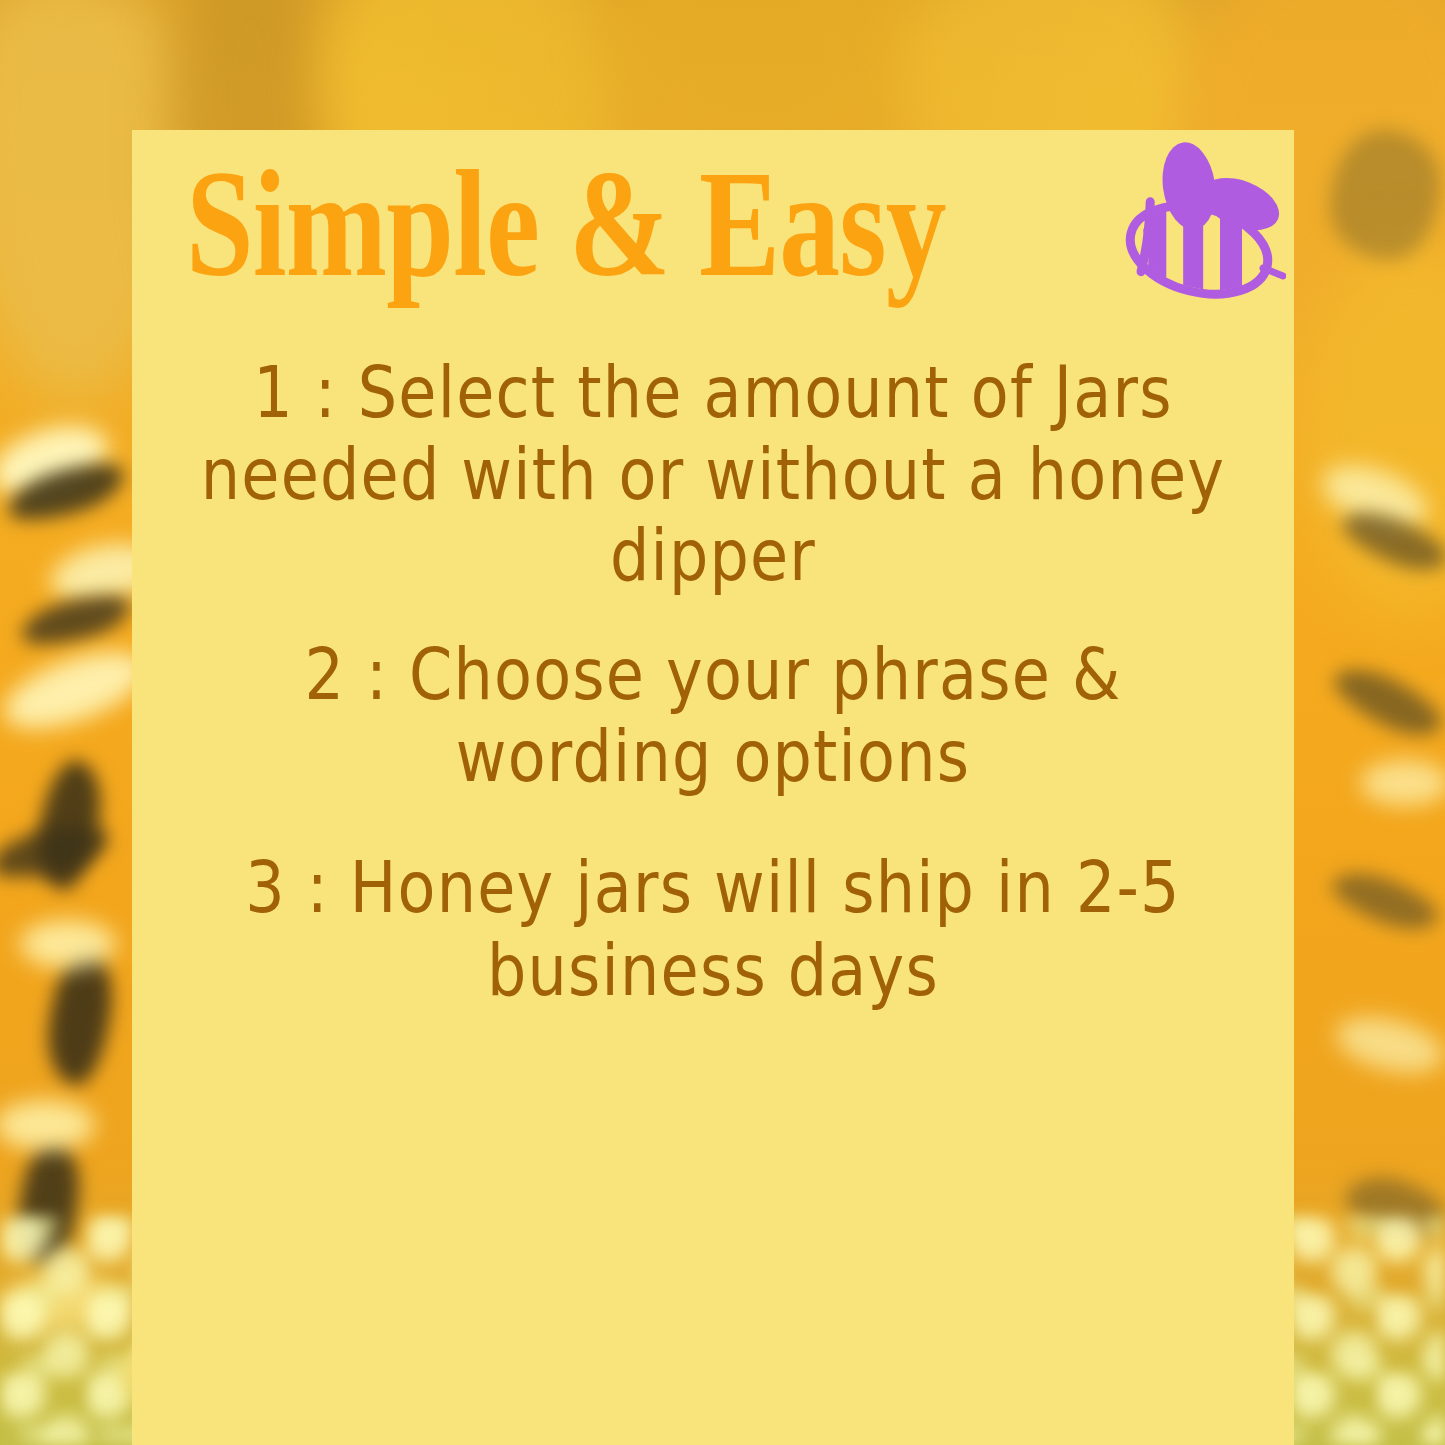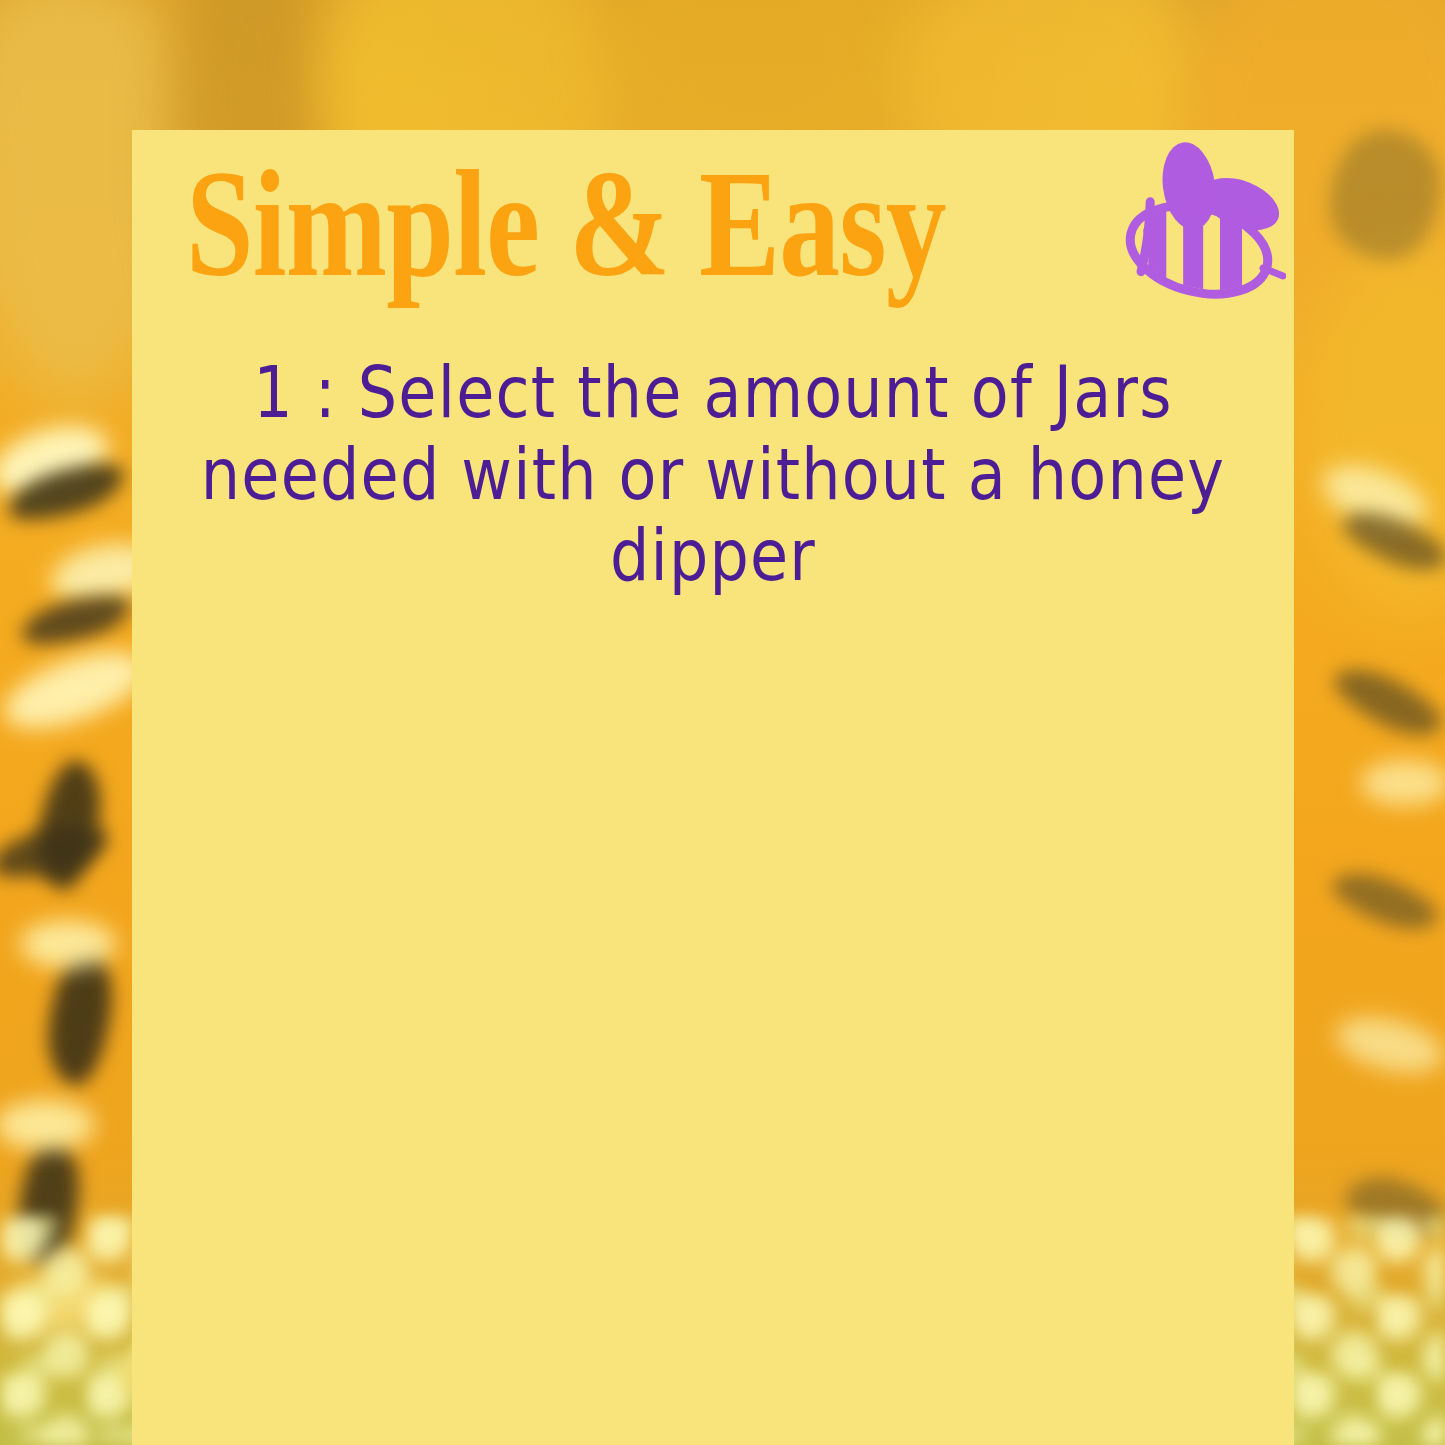--- a/index.html
+++ b/index.html
@@ -71,21 +71,21 @@
   }
 
   
   #bee{position:absolute;right:8px;top:12px;width:175px;height:160px;}
   #bee svg{display:block;width:175px;height:160px;}
 
   
   #steps{
     position:absolute;left:38px;right:38px;top:210px;
     text-align:center;
-    color:#4c1d95;
+    color:#a16207;
     font-family:"DejaVu Sans",sans-serif;
     font-weight:400;
   }
   .step{
     font-size:62px;
     line-height:1.14;
     letter-spacing:1.2px;
     transform:scaleY(1.16);
     transform-origin:center top;
     margin:0 auto;
@@ -175,16 +175,22 @@
 
           <path d="M152 126 l20 8" stroke="#b05ce0" stroke-width="7" stroke-linecap="round" fill="none"></path>
         </svg>
       </div>
     </div>
 
     <div id="steps">
       <div class="step-wrap">
         <div class="step s1">1 : Select the amount of Jars needed with or without a honey dipper</div>
       </div>
+      <div class="step-wrap">
+        <div class="step s2">2 : Choose your phrase &amp; wording options</div>
+      </div>
+      <div class="step-wrap">
+        <div class="step s3">3 : Honey jars will ship in 2-5 business days</div>
+      </div>
     </div>
 
   </div>
 </div>
 
 </body></html>

